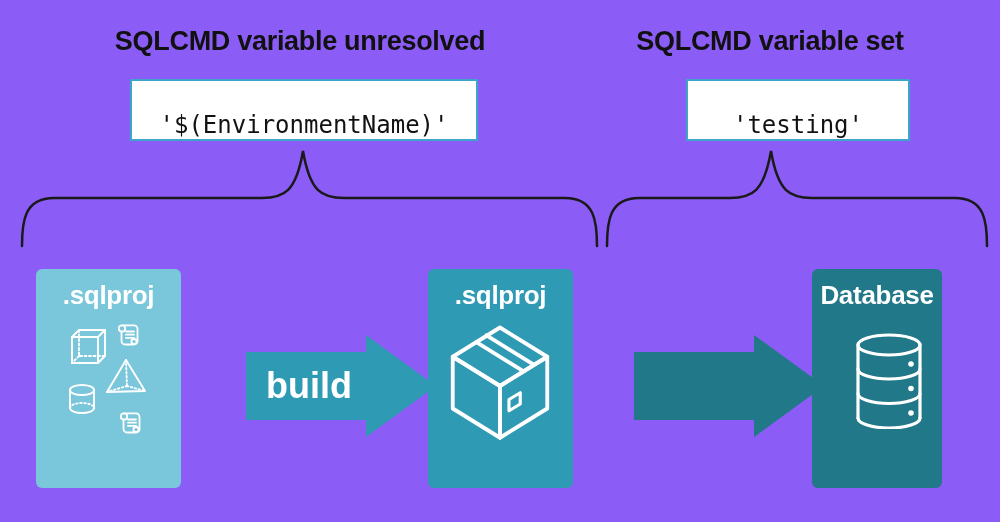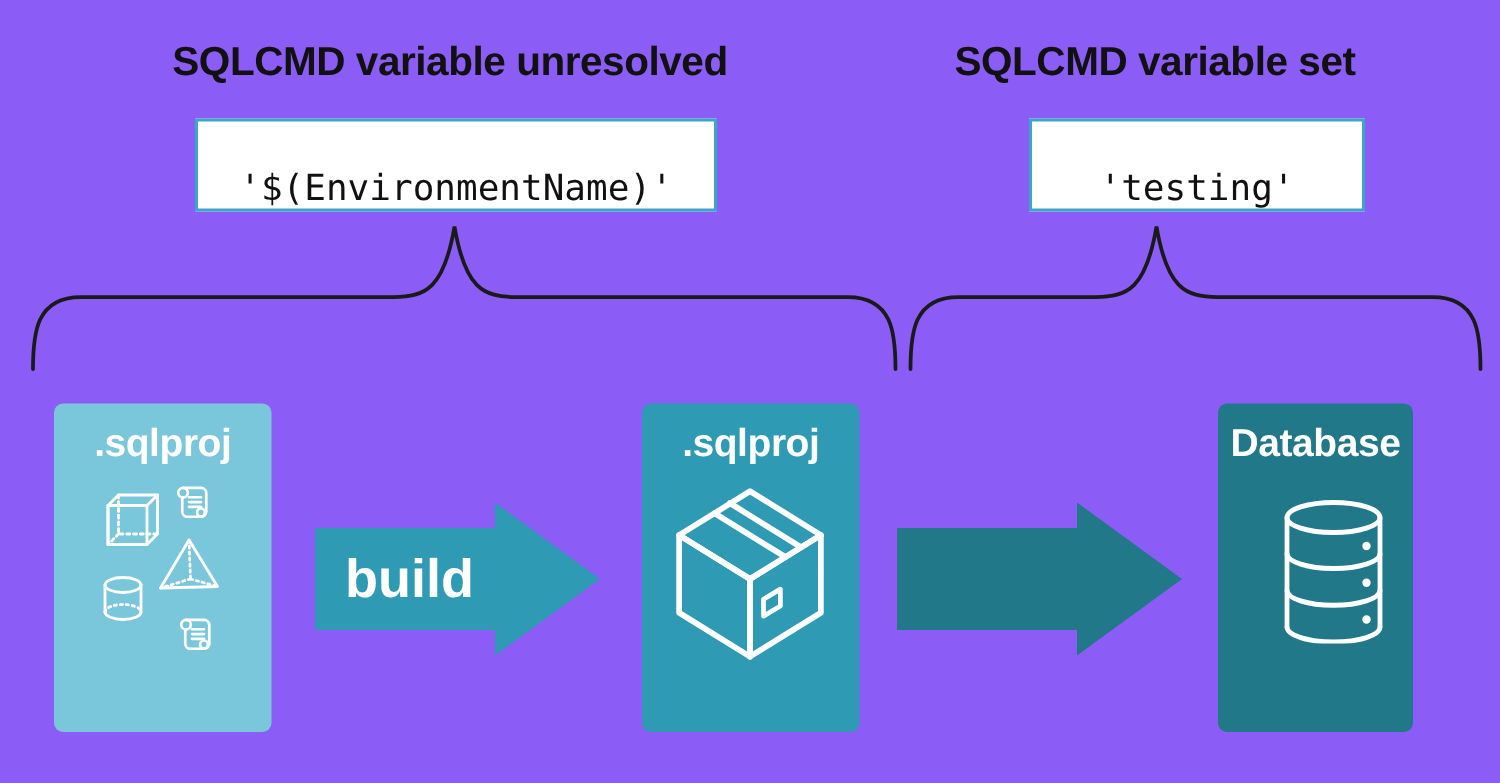--- a/index.html
+++ b/index.html
@@ -31,21 +31,21 @@
   #card-dacpac{left:428px;}
   #card-database{left:812px;width:130px;}
   .card-title{
     text-align:center;margin-top:11px;font-size:26px;font-weight:700;color:#ffffff;
     letter-spacing:-0.3px;
   }
   .card-icon{position:absolute;}
   #sqlproj-icons{left:26px;top:52px;}
   #dacpac-icon{left:15px;top:54px;}
   #database-icon{left:38px;top:64px;}
-  .arrow{position:absolute;top:335px;width:190px;height:102px;}
+  .arrow{position:absolute;top:335px;width:190px;height:102px;margin-left:36px;}
   #arrow-build{left:210px;}
   #arrow-deploy{left:598px;}
   .arrow svg{position:absolute;left:0;top:0;}
   .arrow-label{
     position:absolute;left:0;top:17px;width:126px;height:68px;
     display:flex;align-items:center;justify-content:center;
     font-size:36px;font-weight:700;color:#ffffff;
   }
   .icon-stroke{fill:none;stroke:#ffffff;stroke-linecap:round;stroke-linejoin:round;}
 </style>

